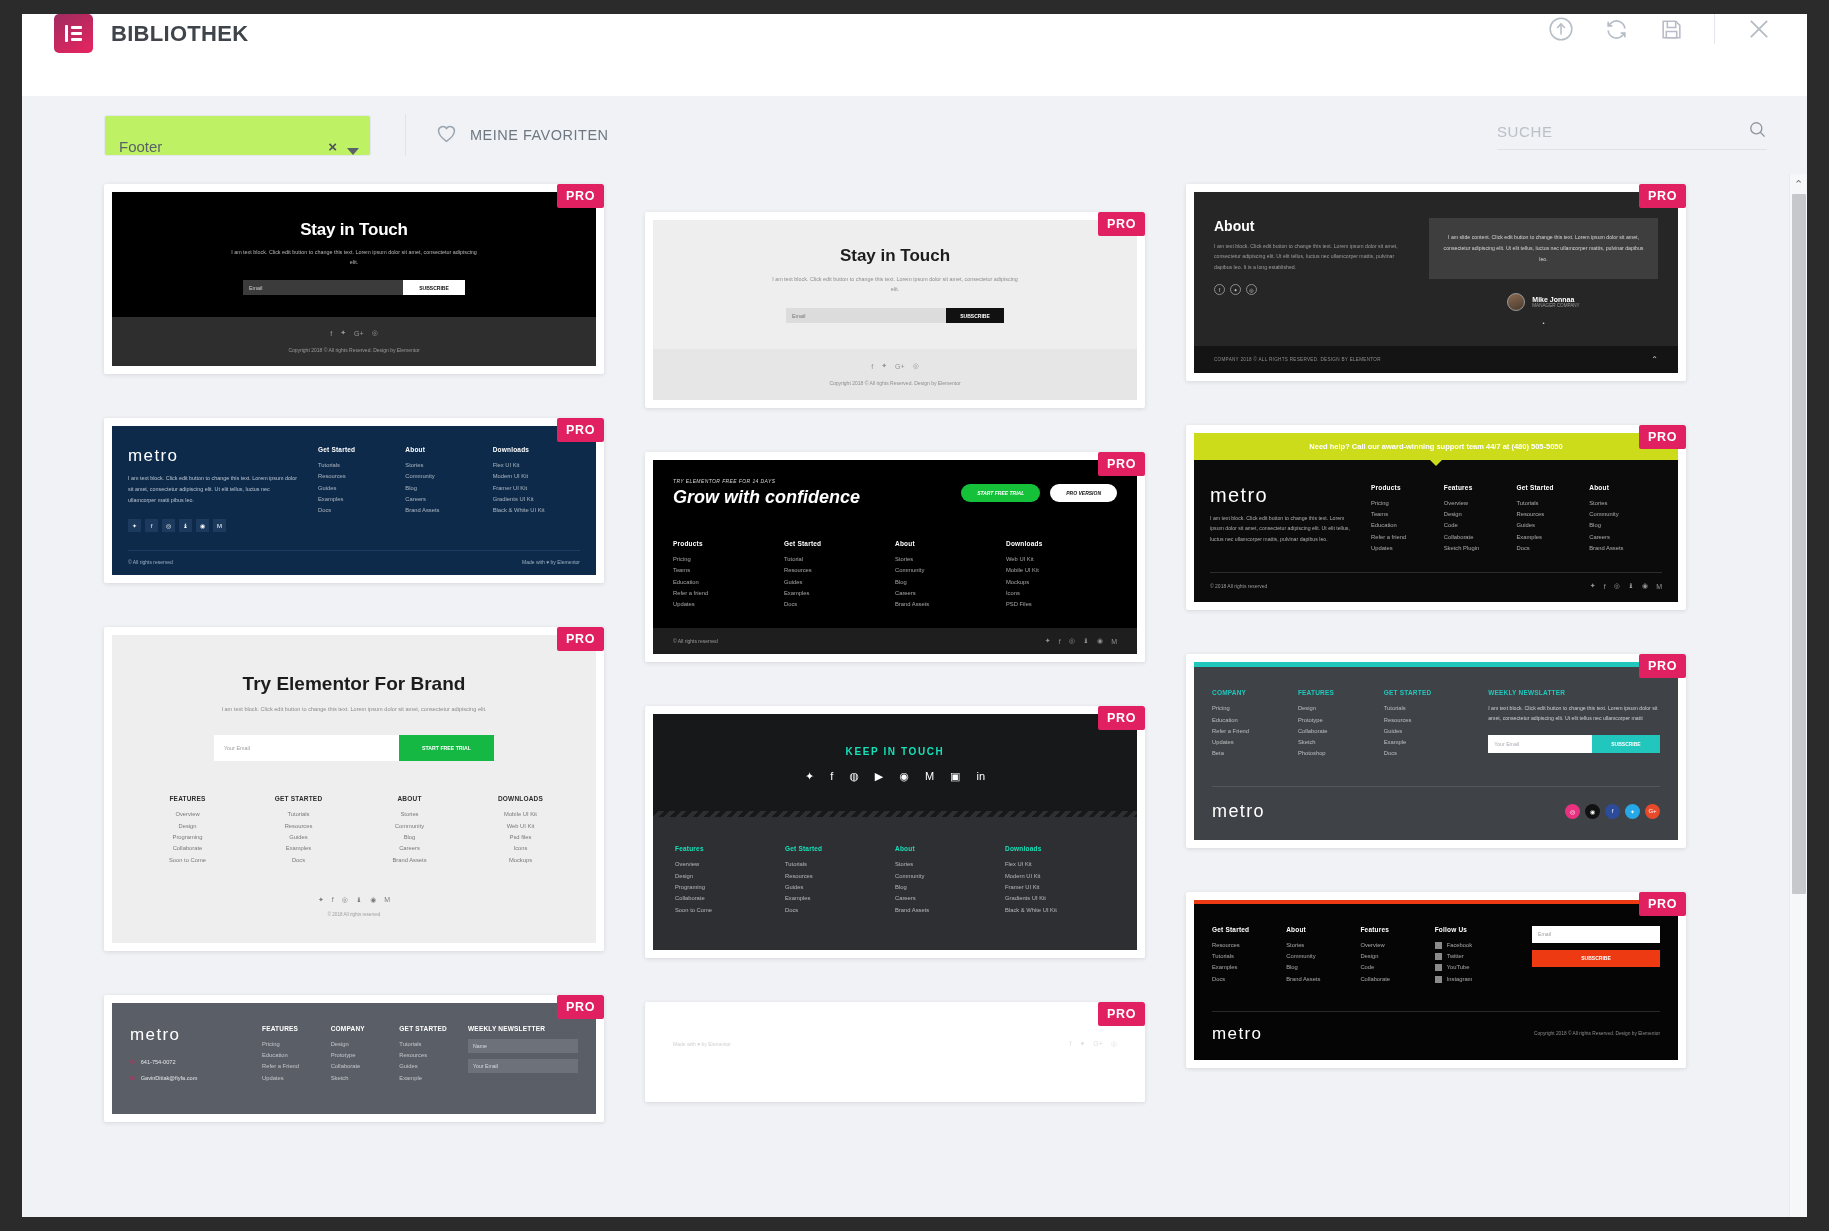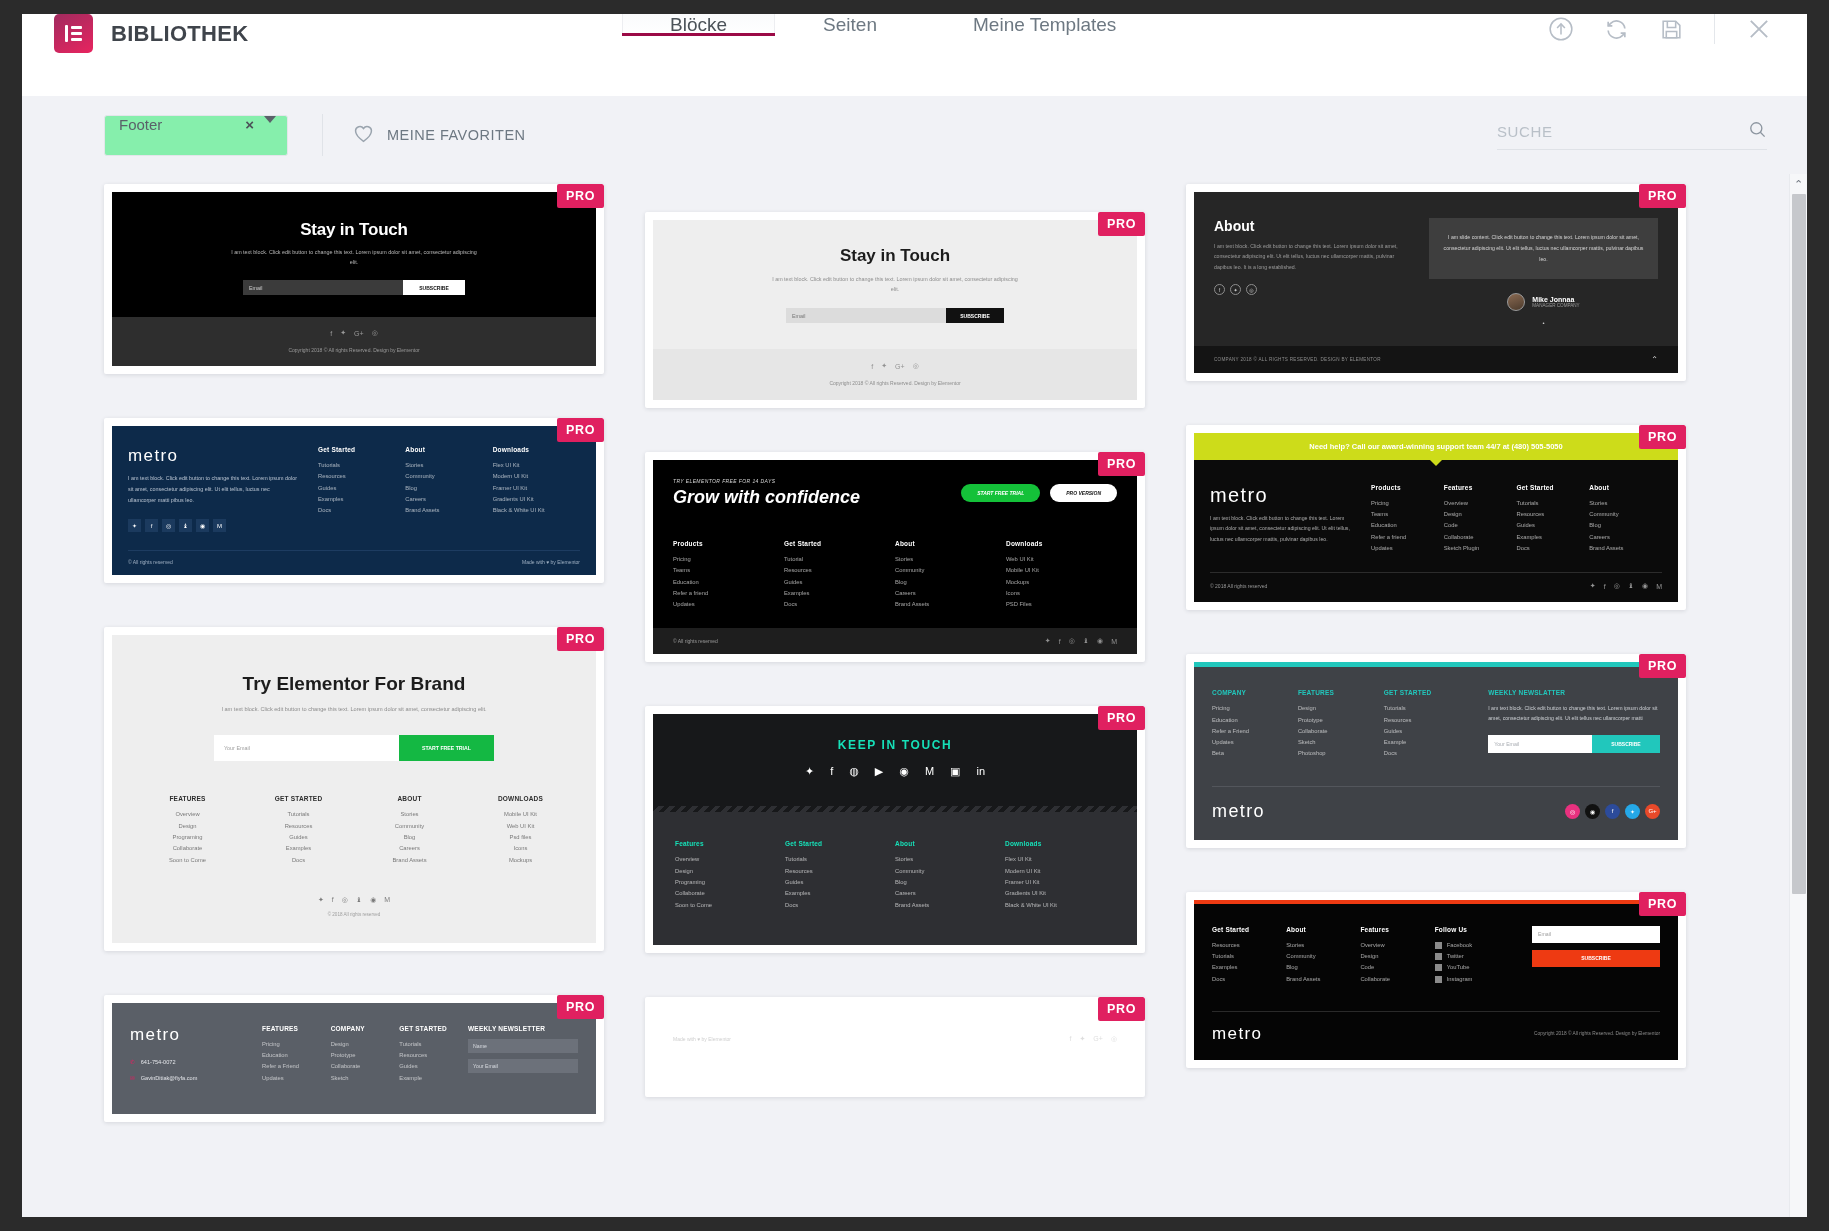--- a/index.html
+++ b/index.html
@@ -55,22 +55,22 @@
   }
   .ico-btn { color:#b6bdc6; cursor:pointer; display:flex; align-items:center; justify-content:center;}
   .hdr-sep { width:1px; height:30px; background:#e4e7eb; }
 
   
   .filterbar {
     flex: 0 0 78px; display: flex; align-items: center; padding: 0 40px 0 82px;
     background: #f1f2f6;
   }
   .select-box {
-    width: 184px; height: 41px; background: #86efac; border:1px solid #e3e6ea; border-radius:3px;
-    display:flex; align-items:flex-start; padding: 0 11px 0 14px; cursor:pointer;
+    width: 267px; height: 41px; background: #bef264; border:1px solid #e3e6ea; border-radius:3px;
+    display:flex; align-items:flex-end; padding: 0 11px 0 14px; cursor:pointer;
   }
   .select-val { font-size: 15px; color:#5a6169; flex:1; }
   .sel-x { font-size: 15px; color:#4b5258; margin-right:10px; cursor:pointer; font-weight:bold;}
   .caret { width:0;height:0;border-left:6px solid transparent;border-right:6px solid transparent;border-top:7px solid #5a6169;}
   .fb-sep { width:1px; height:42px; background:#e0e3e8; margin: 0 30px 0 34px; }
   .fav { display:flex; align-items:center; gap:13px; cursor:pointer; }
   .fav-label { font-size:14.5px; letter-spacing:.5px; color:#6d7882; }
   .search-wrap {
     margin-left:auto; display:flex; align-items:center; width:270px;
     border-bottom: 1px solid #dfe2e7; padding-bottom: 6px; gap: 8px;
@@ -139,25 +139,20 @@
           <div class="logo-lines">
               <i></i>
               <i></i>
               <i></i>
             </div>
         </div>
       </div>
       <div class="brand-txt">BIBLIOTHEK</div>
     </div>
 
-    <div class="hdr-tabs">
-      <div class="tab active">Blöcke</div>
-      <div class="tab">Seiten</div>
-      <div class="tab">Meine Templates</div>
-    </div>
 
     <div class="hdr-actions">
       <div class="ico-btn">
         <svg width="26" height="26" viewBox="0 0 24 24" fill="none" stroke="currentColor" stroke-width="1.4">
           <circle cx="12" cy="12" r="10"></circle>
             <path d="M12 17V7.5"></path>
             <path d="M8.4 11 12 7.3 15.6 11"></path>
         </svg>
       </div>
       <div class="ico-btn">
@@ -487,21 +482,21 @@
                   <span>M</span>
               </div>
             </div>
           </div>
         </div>
 
         <div class="card">
           <div class="pro">PRO</div>
           <div class="thumb">
             <div style="background:#17181a;padding:24px 0 28px;text-align:center;">
-              <div style="color:#16e0b8;font-size:12px;font-weight:bold;letter-spacing:1.6px;">KEEP IN TOUCH</div>
+              <div style="color:#16e0b8;font-size:10px;font-weight:bold;letter-spacing:1.6px;margin-top:8px;">KEEP IN TOUCH</div>
               <div style="display:flex;justify-content:center;gap:16px;margin-top:13px;color:#fff;font-size:11px;">
                 <span>✦</span>
                   <span>f</span>
                   <span>◍</span>
                   <span>▶</span>
                   <span>◉</span>
                   <span>M</span>
                   <span>▣</span>
                   <span>in</span>
               </div>

